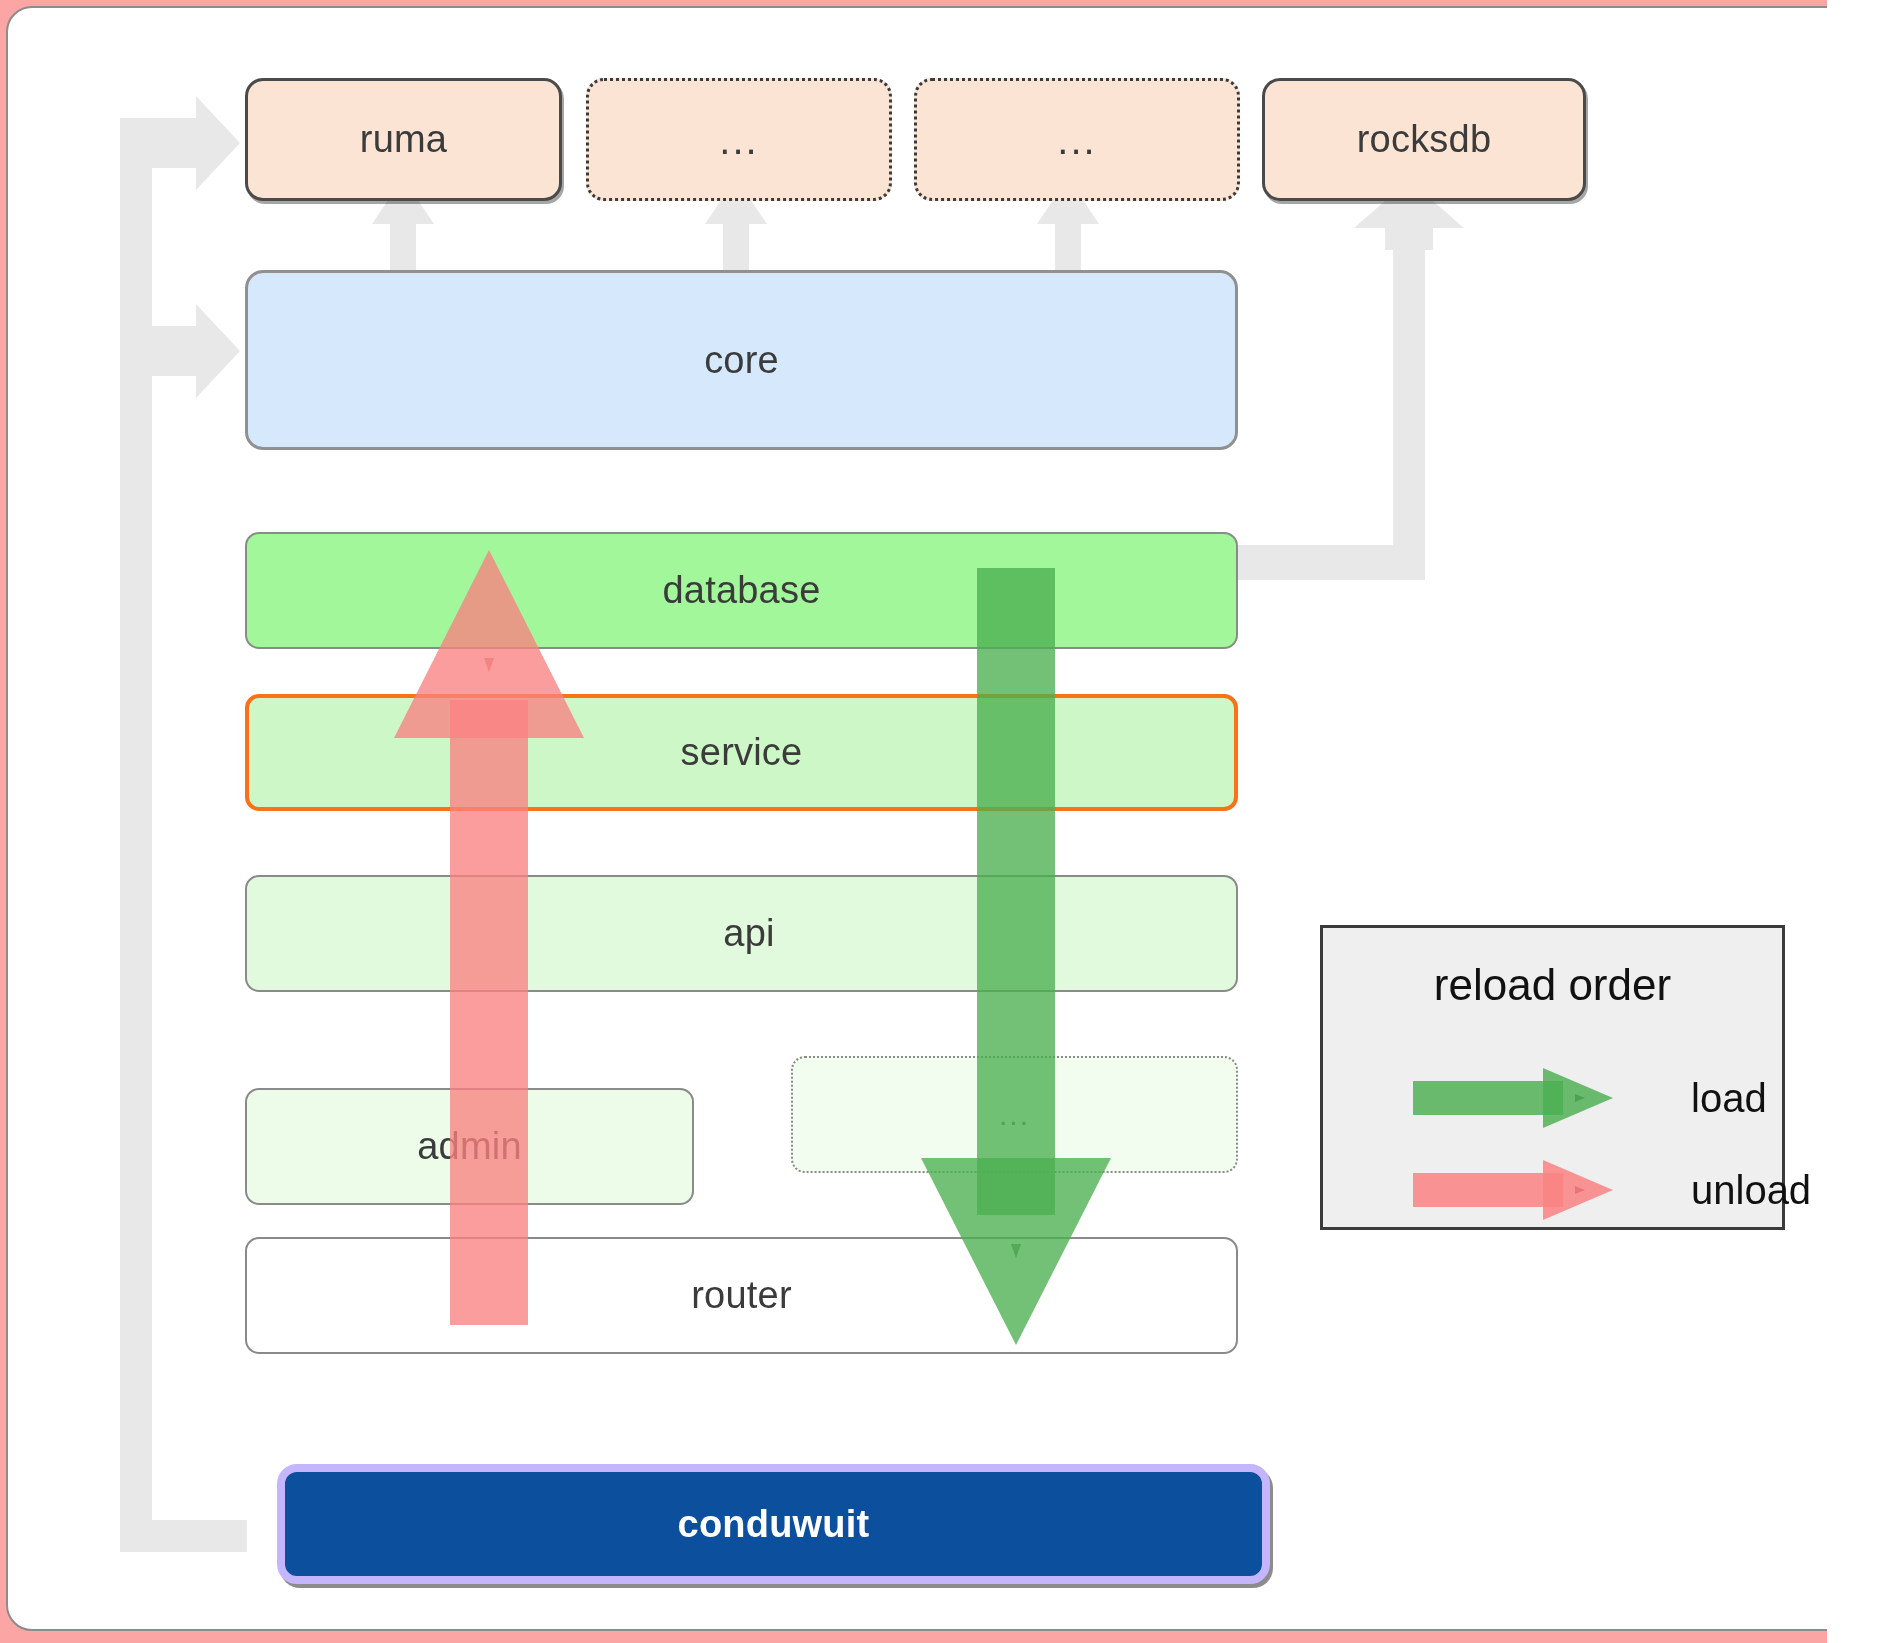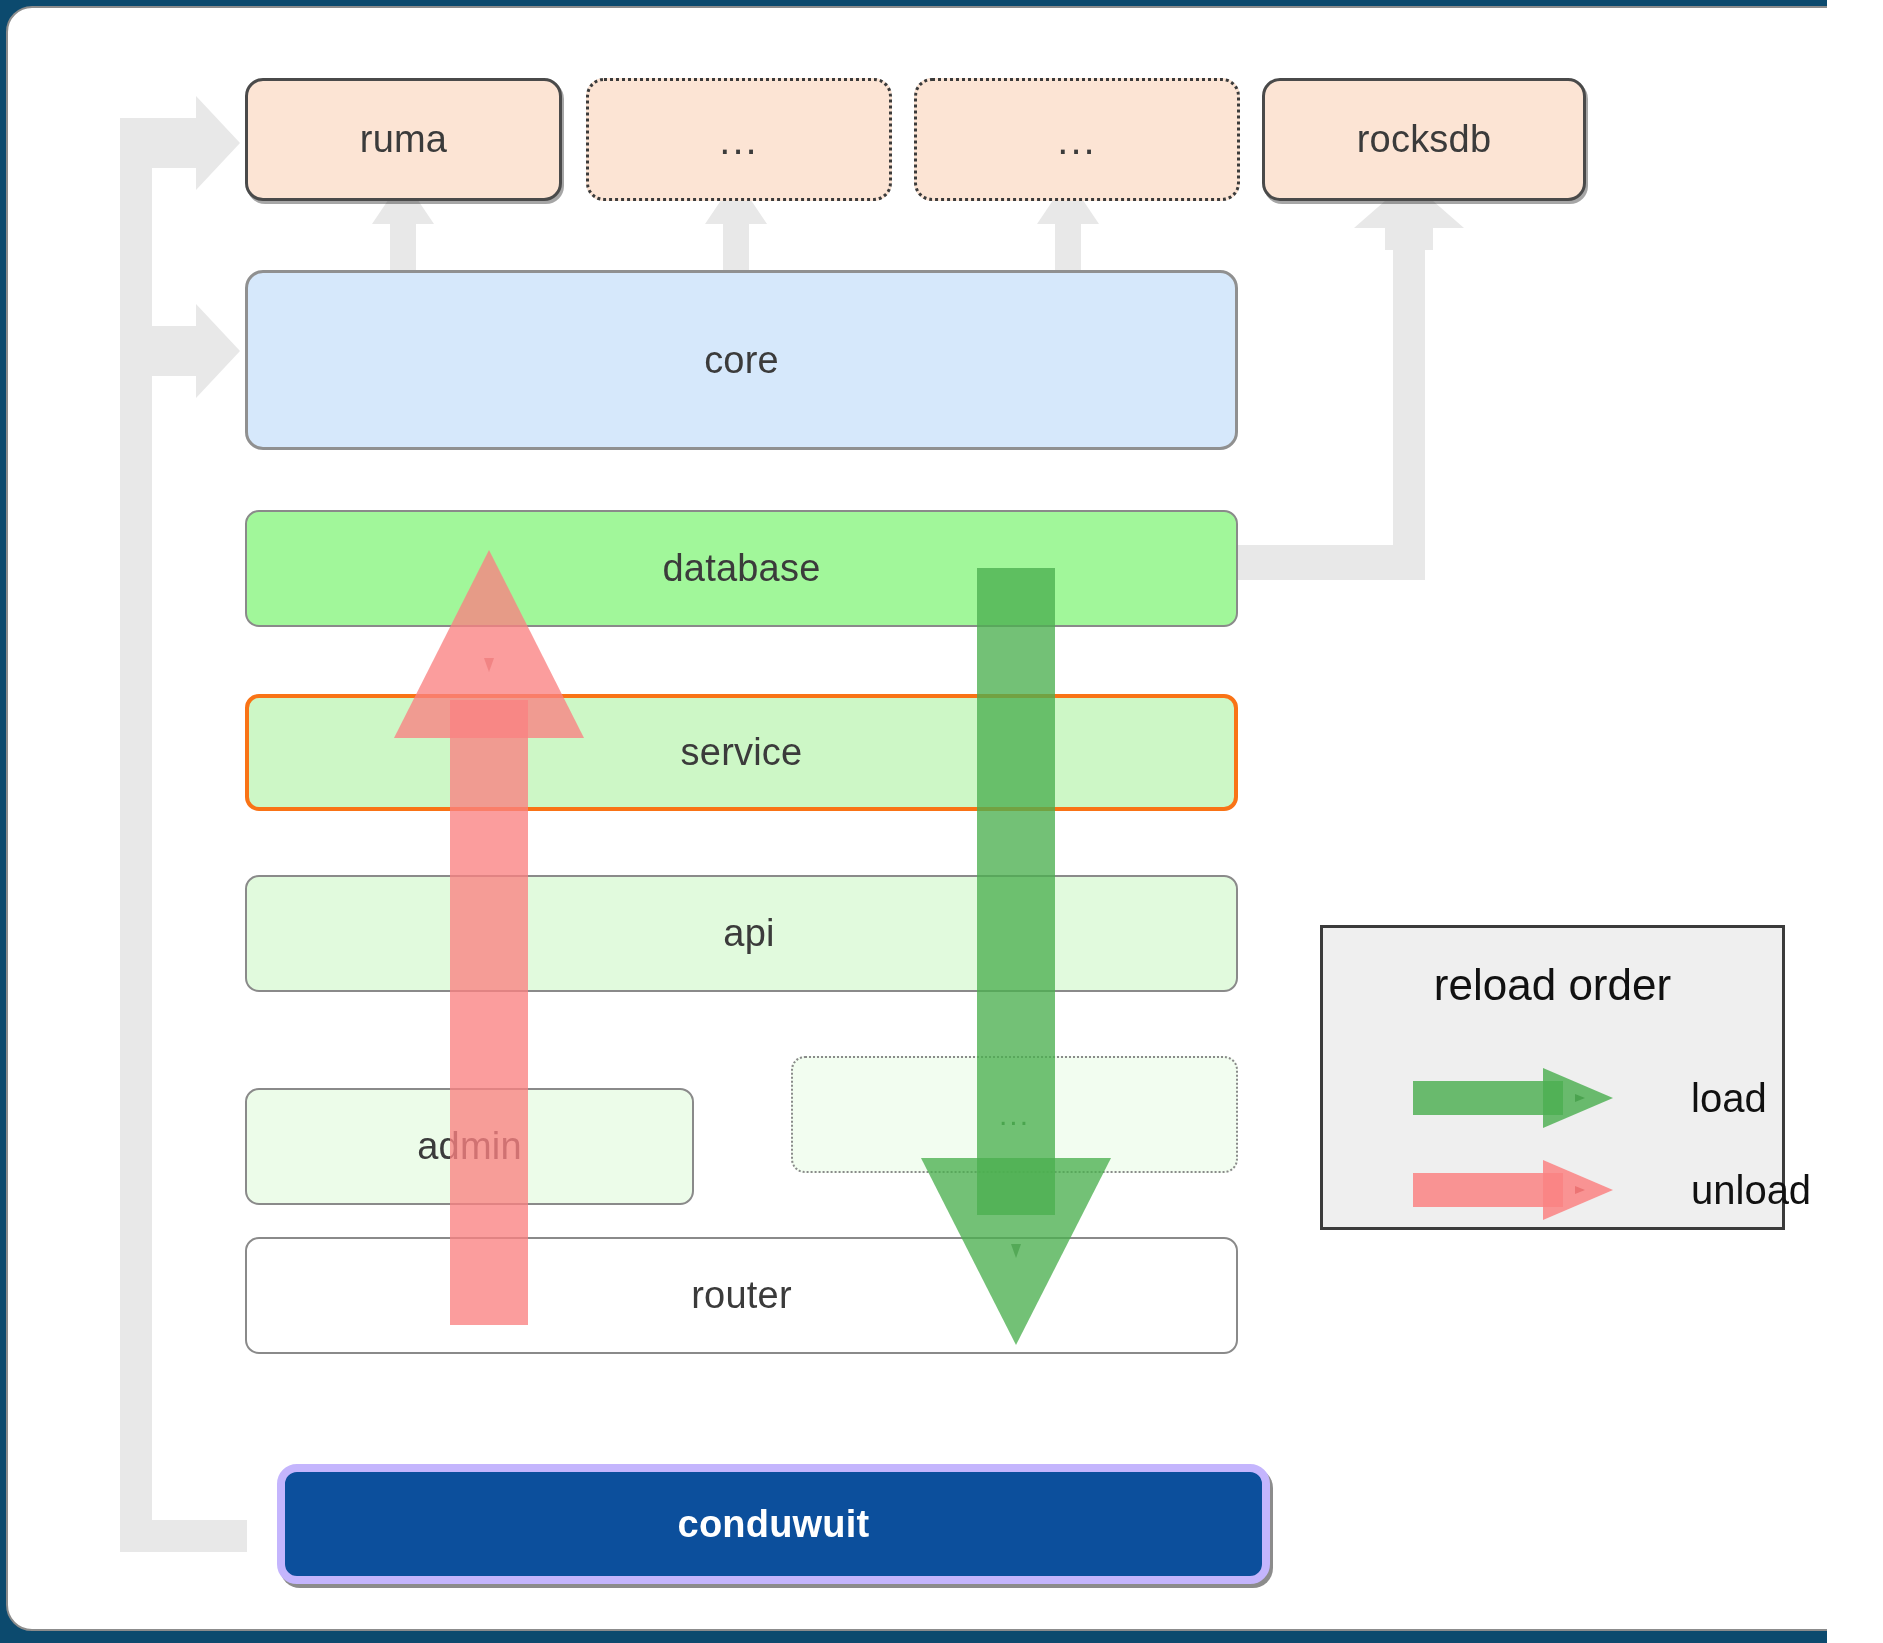--- a/index.html
+++ b/index.html
@@ -7,21 +7,21 @@
     padding: 0;
     background: #ffffff;
   }
   body {
     font-family: "Liberation Sans", sans-serif;
   }
   #canvas {
     position: relative;
     width: 1827px;
     height: 1643px;
-    background: #0c4a6e;
+    background: #fca5a5;
     overflow: hidden;
   }
   
   .outer-frame {
     position: absolute;
     left: 6px;
     top: 6px;
     width: 1865px;
     height: 1625px;
     border: 2px solid #8c8c8c;
@@ -201,21 +201,21 @@
   </div>
 
   <div class="node dep" style="left:1262px; top:78px; width:324px; height:123px;">
     <span>rocksdb</span>
   </div>
 
   <div class="node core" style="left:245px; top:270px; width:993px; height:180px;">
     <span>core</span>
   </div>
 
-  <div class="node database" style="left:245px; top:510px; width:993px; height:117px;">
+  <div class="node database" style="left:245px; top:532px; width:993px; height:117px;">
     <span>database</span>
   </div>
 
   <div class="node service" style="left:245px; top:694px; width:993px; height:117px;">
     <span>service</span>
   </div>
 
   <div class="node api" style="left:245px; top:875px; width:993px; height:117px;">
     <span>api</span>
   </div>

